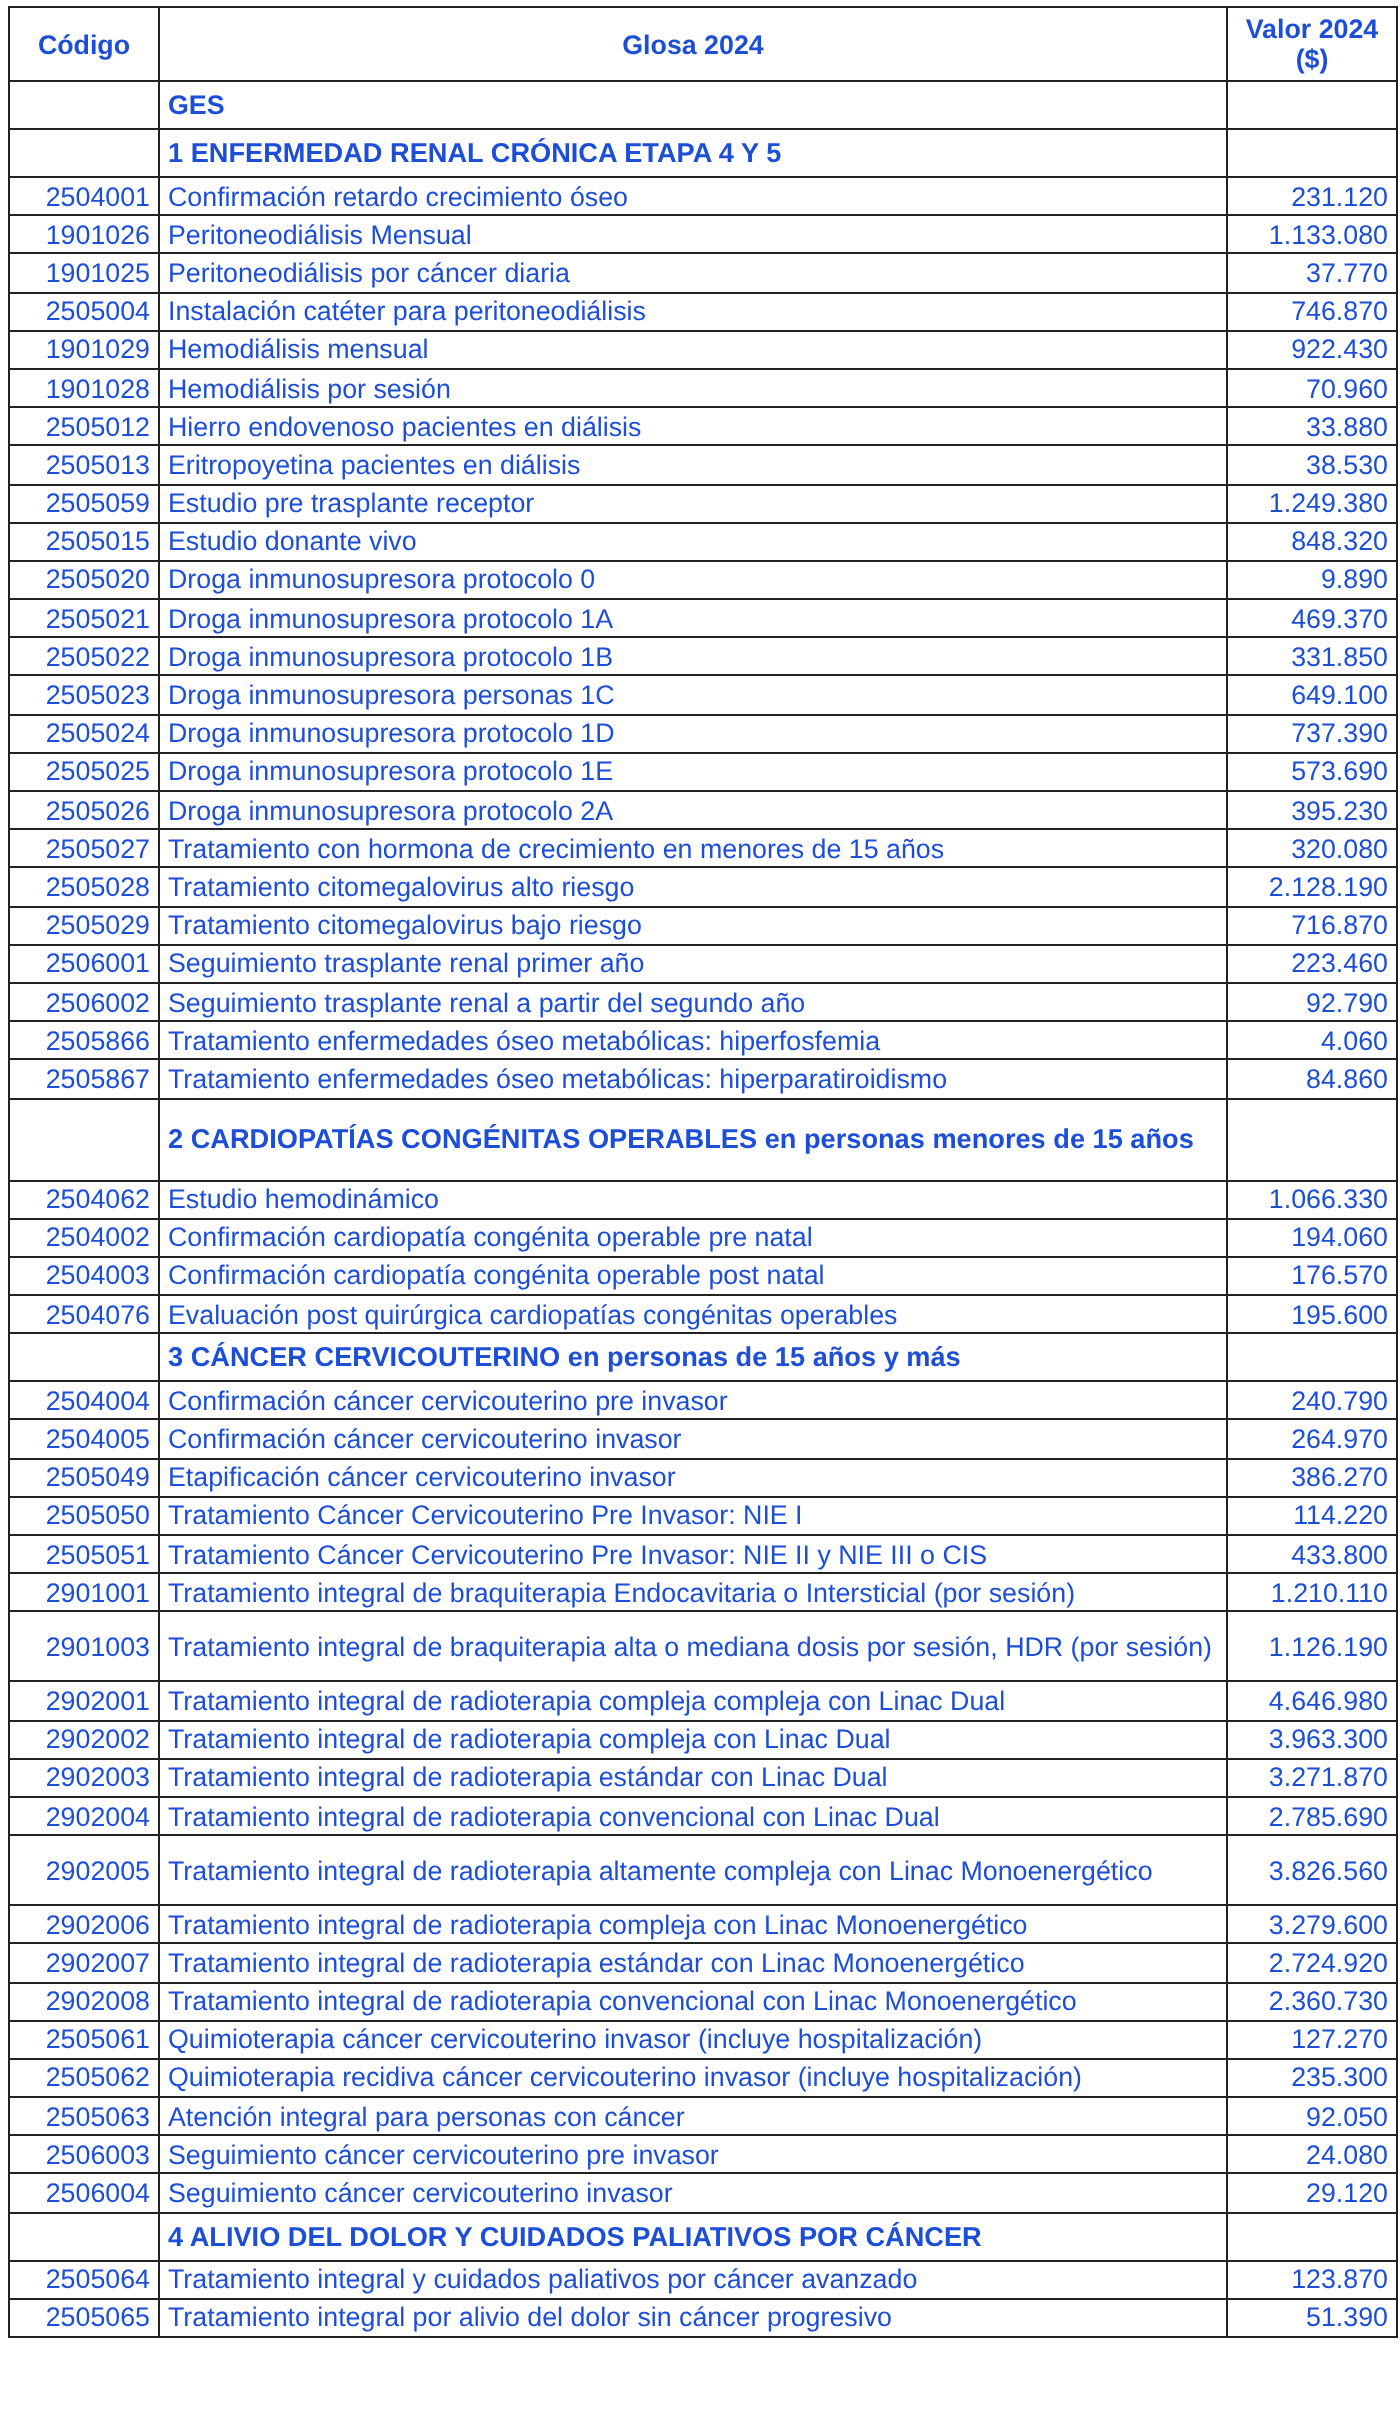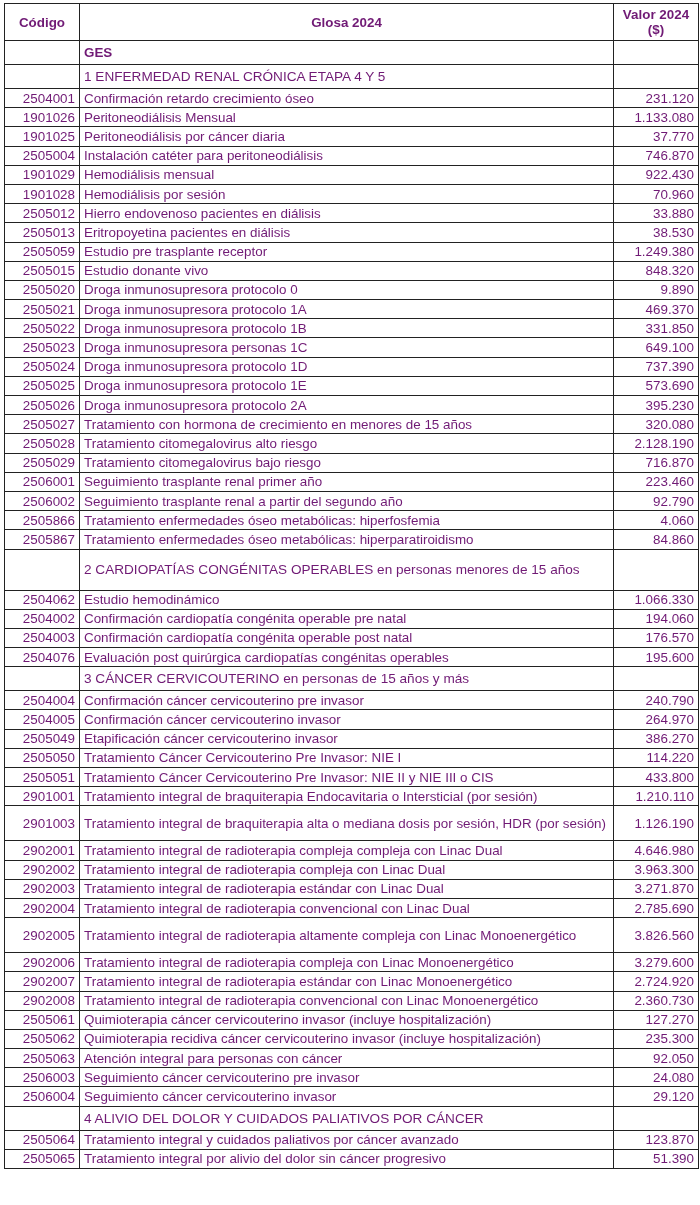--- a/index.html
+++ b/index.html
@@ -3,41 +3,41 @@
 <meta charset="utf-8">
 <style>
   html, body { margin: 0; padding: 0; background: #ffffff; }
   body { width: 700px; height: 1205px; overflow: hidden; }
   table.glosa {
     position: absolute; left: 4px; top: 3px;
     width: 694px;
     border-collapse: collapse;
     font-family: "Liberation Sans", sans-serif;
     font-size: 13.4px;
-    color: #701a75;
+    color: #1d4ed8;
     table-layout: fixed;
   }
   table.glosa td, table.glosa th {
     border: 1.3px solid #222;
     padding: 0 4px;
     line-height: 15px;
     vertical-align: middle;
   }
   col.c1 { width: 75px; }
   col.c2 { width: 534px; }
   col.c3 { width: 85px; }
   th { font-weight: bold; height: 36px; }
   th.h-code { text-align: center; }
   th.h-glosa { text-align: center; }
   th.h-val { text-align: center; line-height: 15px; }
   td.code { text-align: right; padding-right: 3px; }
   td.val { text-align: right; padding-right: 3px; }
   tr.row td { height: 18.2px; }
   tr.row.tall td { height: 34px; }
-  tr.section td { font-weight: normal; height: 23px; font-size: 13.6px; margin-left: 22px; }
+  tr.section td { font-weight: bold; height: 23px; font-size: 13.6px; margin-left: 22px; }
   tr.section.tall td { height: 40px; }
   tr.ges td { height: 23px; font-weight: bold; }
 </style>
 </head>
 <body>
 
 <table class="glosa">
   <colgroup>
       <col class="c1">
       <col class="c2">

